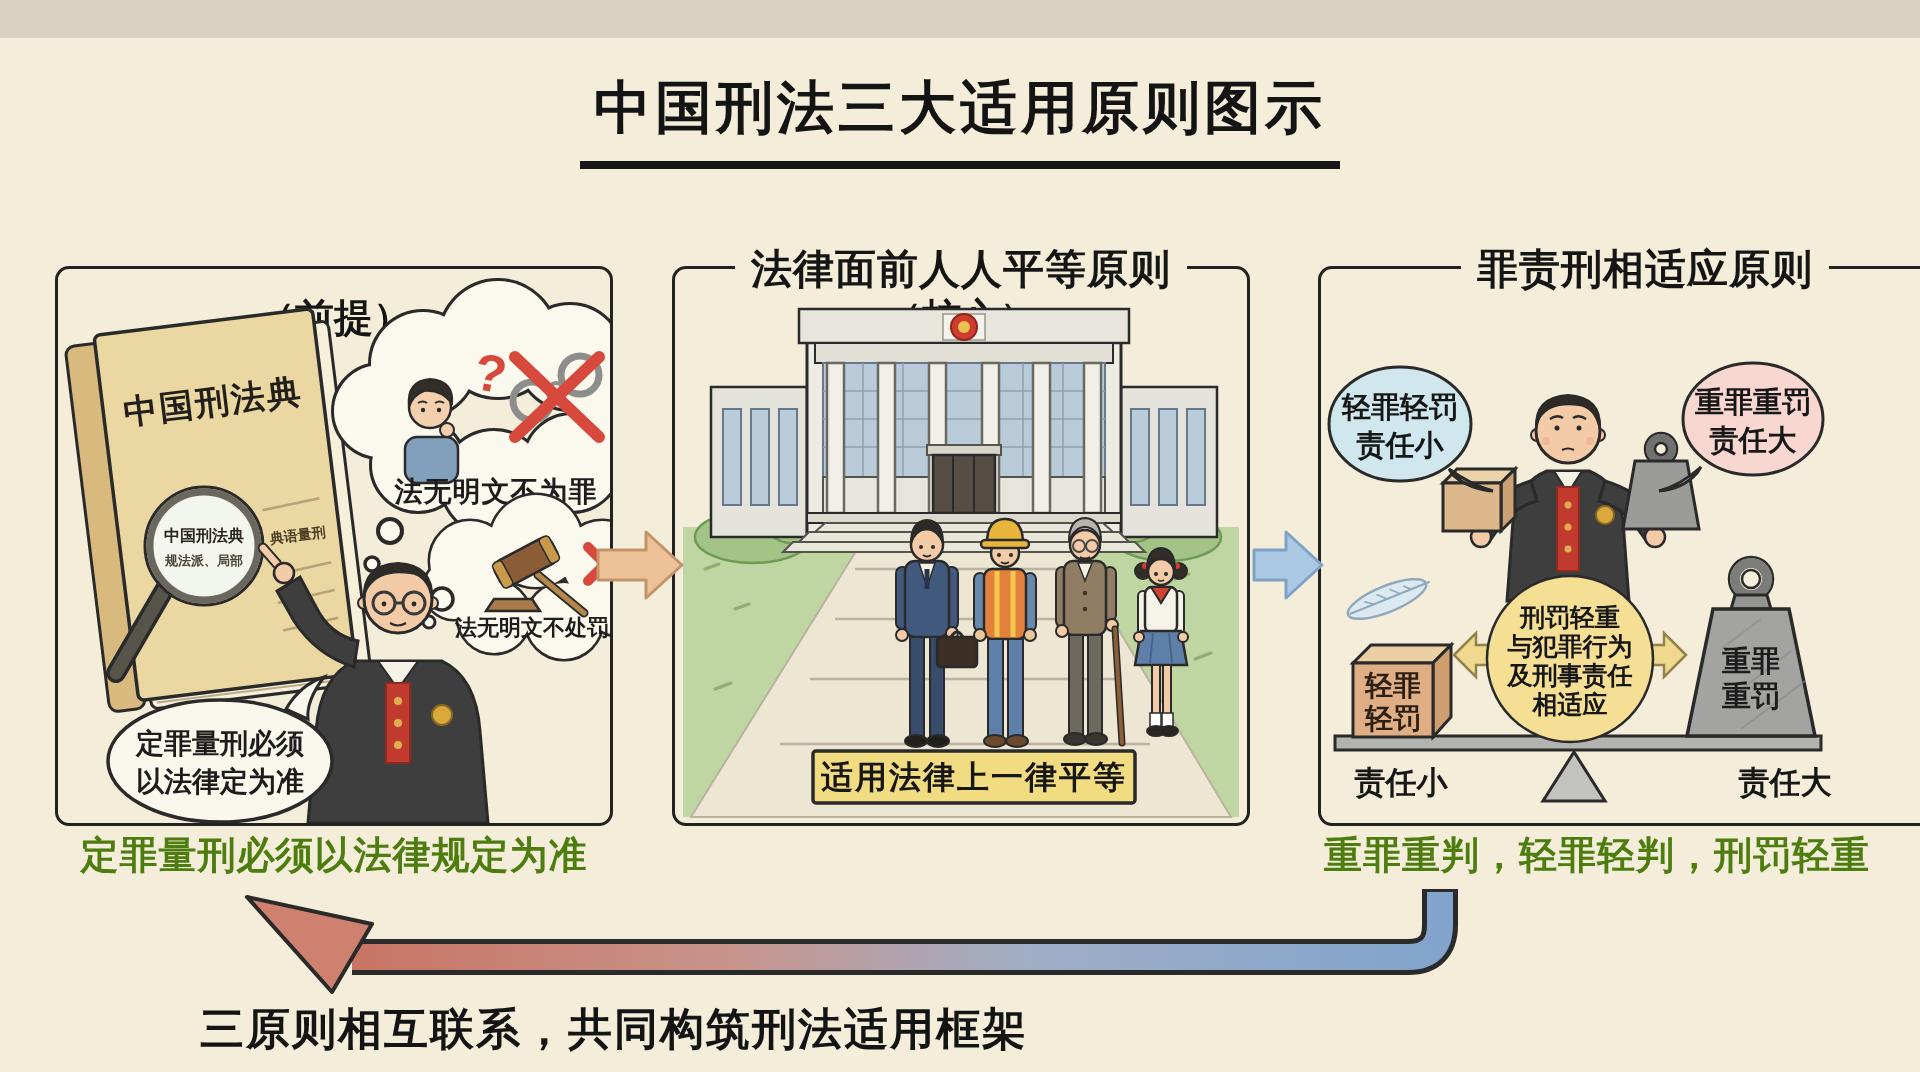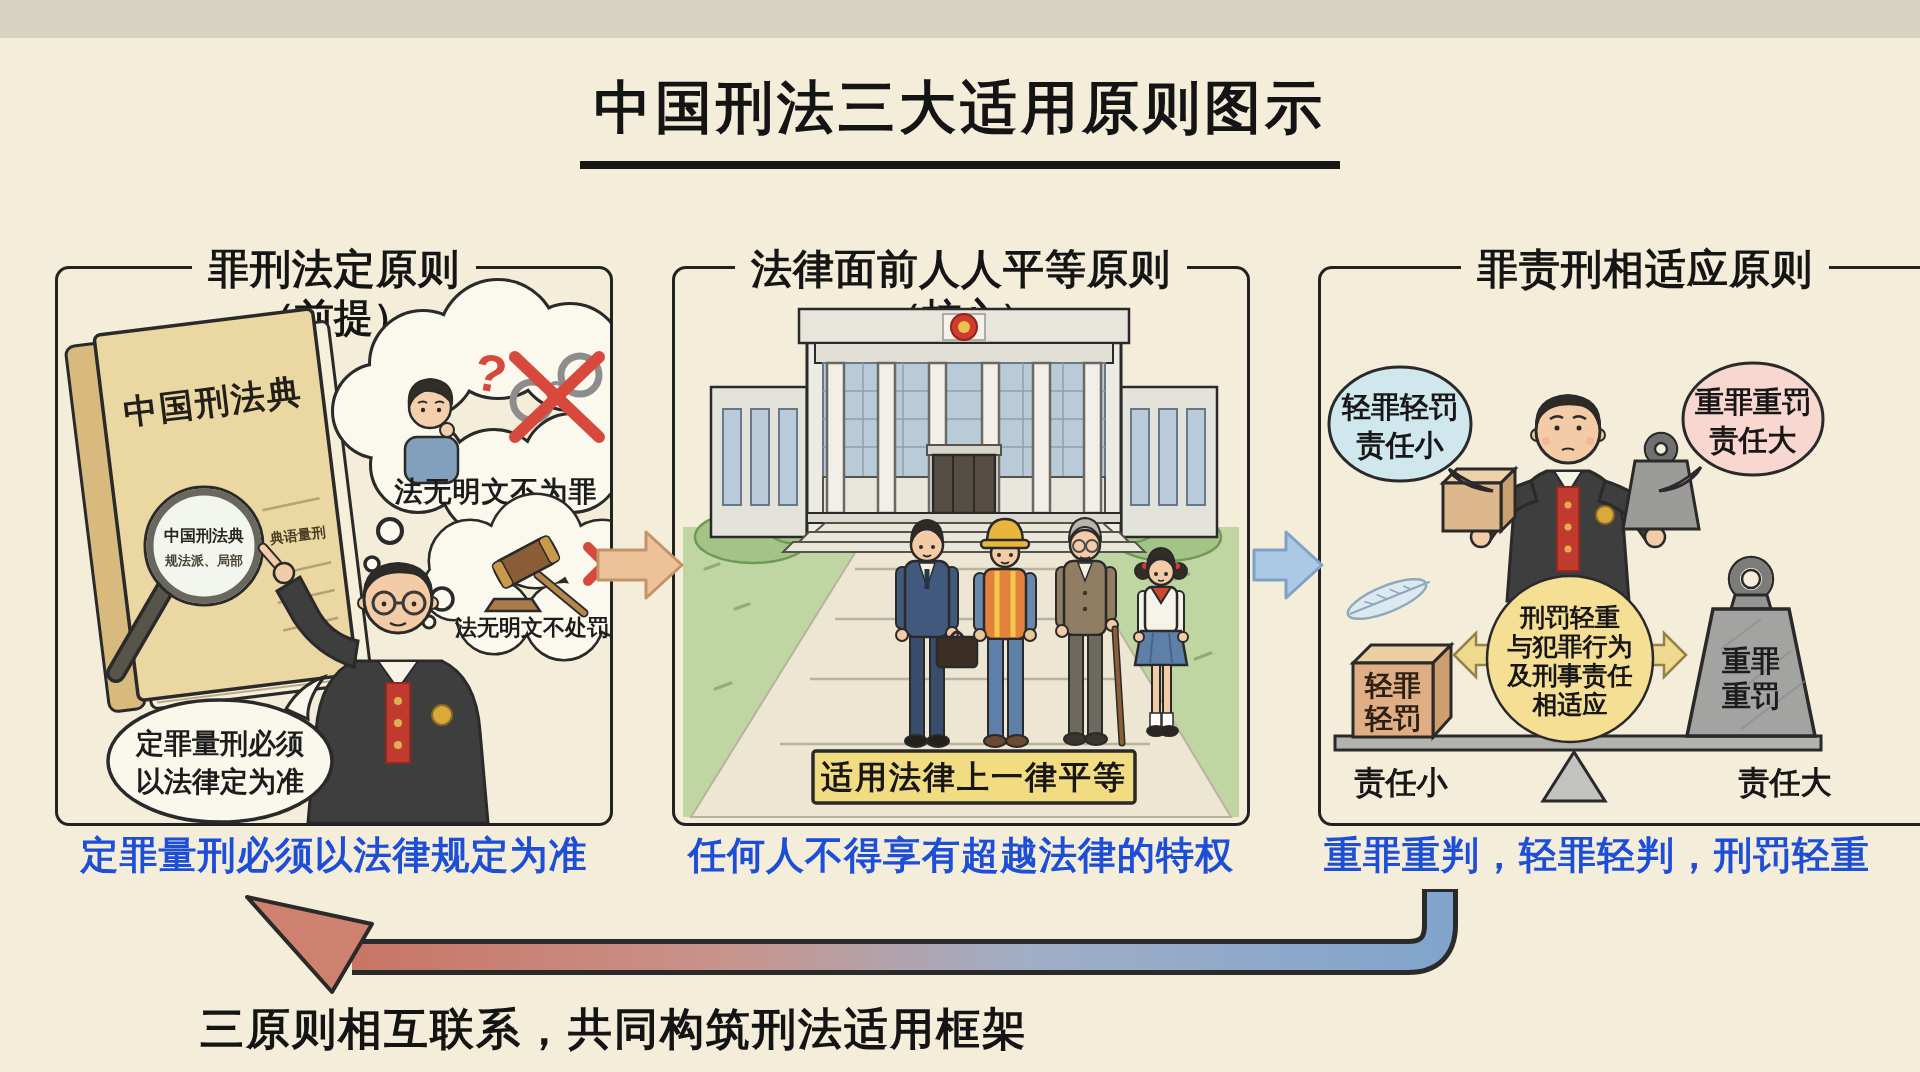--- a/index.html
+++ b/index.html
@@ -24,39 +24,38 @@
     background:#f4edda;padding:0 16px;font-size:41px;font-weight:700;
     white-space:nowrap;color:#151515;letter-spacing:1px;
   }
   .panel-sub{
     position:absolute;top:22px;left:0;width:100%;text-align:center;
     font-size:39px;font-weight:700;color:#151515;
   }
   .panel svg.scene{position:absolute;left:0;top:0;}
   .caption{
     position:absolute;top:792px;font-size:38px;font-weight:700;text-align:center;
-    color:#1d4ed8;letter-spacing:1px;
+    color:#4d7c0f;letter-spacing:1px;
   }
   #footer-text{
     position:absolute;left:200px;width:1200px;top:962px;text-align:left;
     font-size:44px;font-weight:700;color:#141414;letter-spacing:2px;
   }
   #overlay{position:absolute;left:0;top:0;pointer-events:none;}
 </style>
 </head>
 <body>
 
 <div id="stage">
 
   <div class="ttl-wrap">
     <span class="ttl">中国刑法三大适用原则图示</span>
   </div>
 
   <div class="panel" style="left:55px;width:558px;">
-    <div class="panel-title">罪刑法定原则</div>
     <div class="panel-sub">（前提）</div>
     <svg class="scene" width="552" height="554" viewBox="0 0 552 554">
       <defs>
         <g id="cloud1">
           <circle cx="365" cy="95" r="52"></circle>
             <circle cx="440" cy="70" r="58"></circle>
             <circle cx="512" cy="88" r="52"></circle>
           <circle cx="556" cy="140" r="46"></circle>
             <circle cx="514" cy="194" r="48"></circle>
             <circle cx="436" cy="214" r="52"></circle>
@@ -437,21 +436,20 @@
         <text x="249" y="415" text-anchor="middle" font-size="25" font-weight="700" fill="#171717">及刑事责任</text>
         <text x="249" y="444" text-anchor="middle" font-size="25" font-weight="700" fill="#171717">相适应</text>
       </g>
 
       <text x="80" y="524" text-anchor="middle" font-size="31" font-weight="700" fill="#171717">责任小</text>
       <text x="464" y="524" text-anchor="middle" font-size="31" font-weight="700" fill="#171717">责任大</text>
     </svg>
   </div>
 
   <div class="caption" style="left:55px;width:558px;">定罪量刑必须以法律规定为准</div>
-  <div class="caption" style="left:672px;width:578px;">任何人不得享有超越法律的特权</div>
   <div class="caption" style="left:1318px;width:558px;">重罪重判，轻罪轻判，刑罚轻重</div>
 
   <svg id="overlay" width="1920" height="1072" viewBox="0 0 1920 1072">
     <defs>
       <linearGradient id="fbgrad" gradientUnits="userSpaceOnUse" x1="352" y1="919" x2="1440" y2="919">
         <stop offset="0" stop-color="#c87565"></stop>
         <stop offset="0.35" stop-color="#c8948c"></stop>
         <stop offset="0.62" stop-color="#a0aec6"></stop>
         <stop offset="1" stop-color="#82a4cc"></stop>
       </linearGradient>

